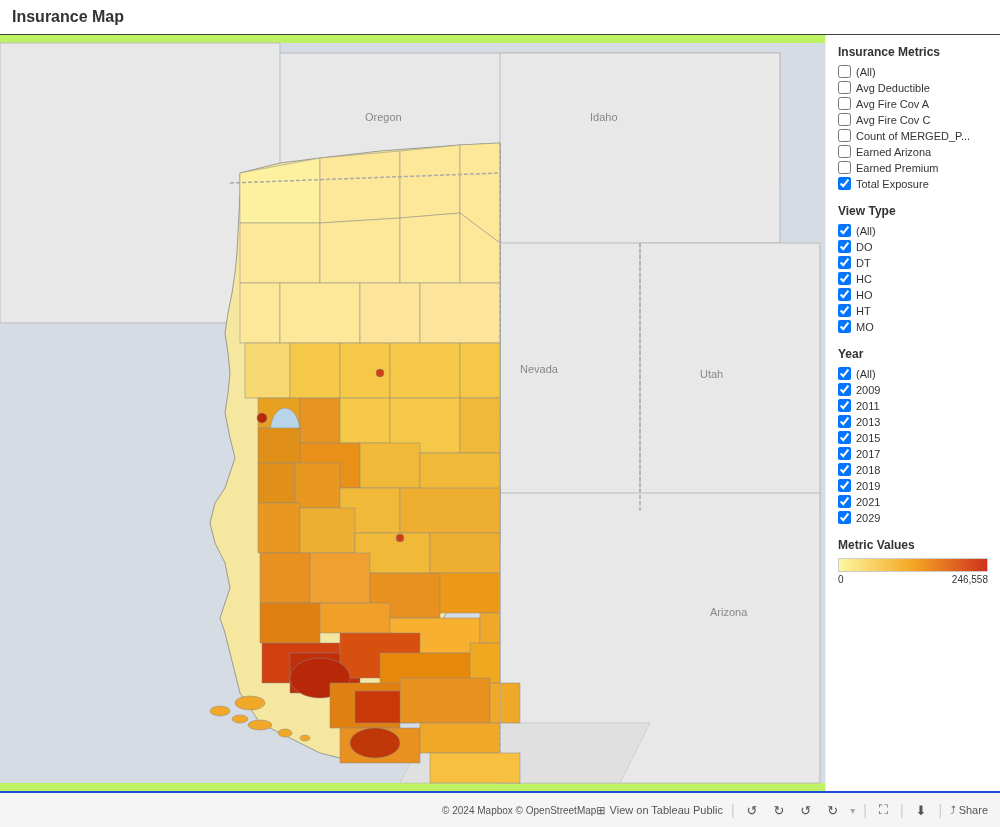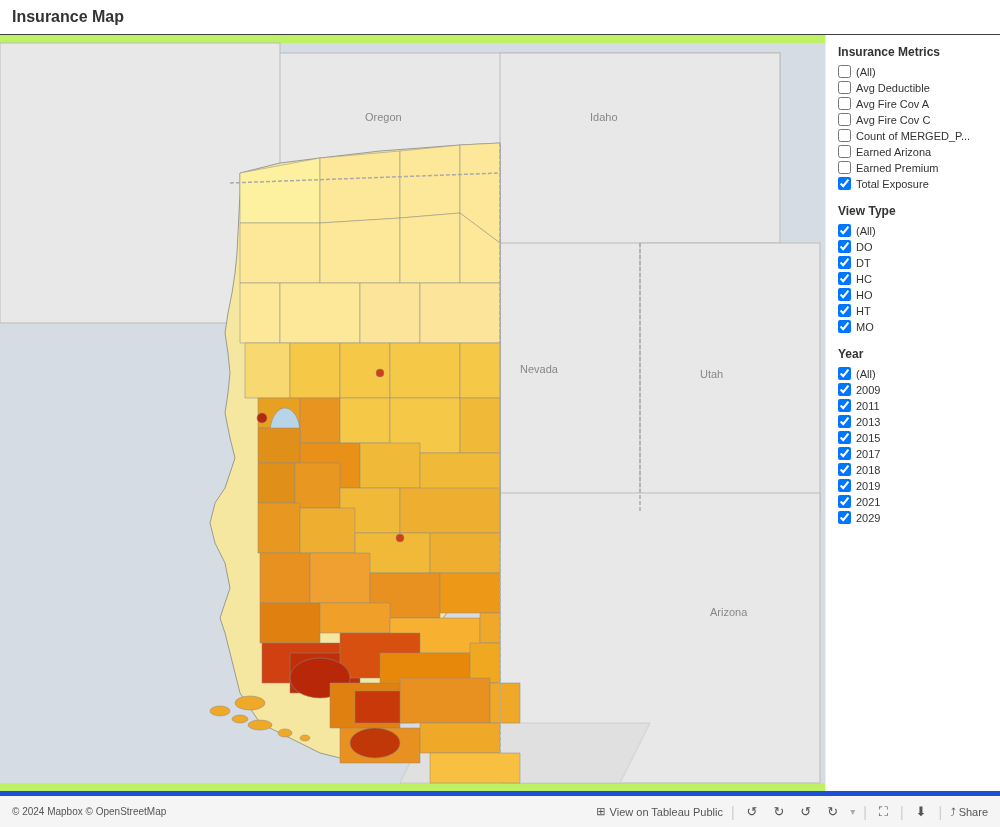--- a/index.html
+++ b/index.html
@@ -20,21 +20,21 @@
     .filter-title { font-weight: bold; font-size: 12px; color: #333; margin-bottom: 6px; }
 
     .checkbox-item { display: flex; align-items: center; margin-bottom: 3px; }
     .checkbox-item input[type="checkbox"] { margin-right: 5px; width: 13px; height: 13px; cursor: pointer; }
     .checkbox-item label { font-size: 11px; color: #333; cursor: pointer; }
 
     .metric-gradient { margin-top: 6px; }
     .gradient-bar { width: 100%; height: 14px; background: linear-gradient(to right, #fdf6a0, #f5a623, #d0321e); border: 1px solid #ccc; }
     .gradient-labels { display: flex; justify-content: space-between; font-size: 10px; color: #333; margin-top: 2px; }
 
-    #footer { background: #f5f5f5; border-top: 5px solid #1d4ed8; padding: 4px 12px; display: flex; align-items: center; justify-content: space-between; height: 36px; }
+    #footer { background: #f5f5f5; border-top: 2px solid #1d4ed8; padding: 4px 12px; display: flex; align-items: center; justify-content: flex-end; height: 36px; }
     .footer-left { font-size: 10px; color: #555; }
     .footer-right { display: flex; align-items: center; gap: 8px; }
     .footer-btn { background: none; border: none; cursor: pointer; color: #555; font-size: 13px; padding: 2px 4px; }
     .footer-view { display: flex; align-items: center; gap: 4px; font-size: 11px; color: #555; cursor: pointer; }
     .footer-divider { color: #ccc; font-size: 14px; }
     .share-btn { display: flex; align-items: center; gap: 3px; font-size: 11px; color: #555; cursor: pointer; }
 
     
     #map-svg { width: 100%; height: 100%; }
 
@@ -308,20 +308,30 @@
               <input type="checkbox" id="yr-yr_2020" checked="" style="">
               <label for="yr-yr_2020">2021</label>
             </div>
             <div class="checkbox-item">
               <input type="checkbox" id="yr-yr_2021" checked="" style="">
               <label for="yr-yr_2021">2029</label>
             </div>
           </div>
       </div>
 
+      <div class="filter-section">
+        <div class="filter-title">Metric Values</div>
+        <div class="metric-gradient">
+          <div class="gradient-bar"></div>
+          <div class="gradient-labels">
+            <span>0</span>
+            <span>246,558</span>
+          </div>
+        </div>
+      </div>
 
     </div>
   </div>
 
   <div id="footer">
     <div class="footer-left">© 2024 Mapbox  ©  OpenStreetMap</div>
     <div class="footer-right">
       <div class="footer-view">
         <span>⊞</span>
         <span>View on Tableau Public</span>

